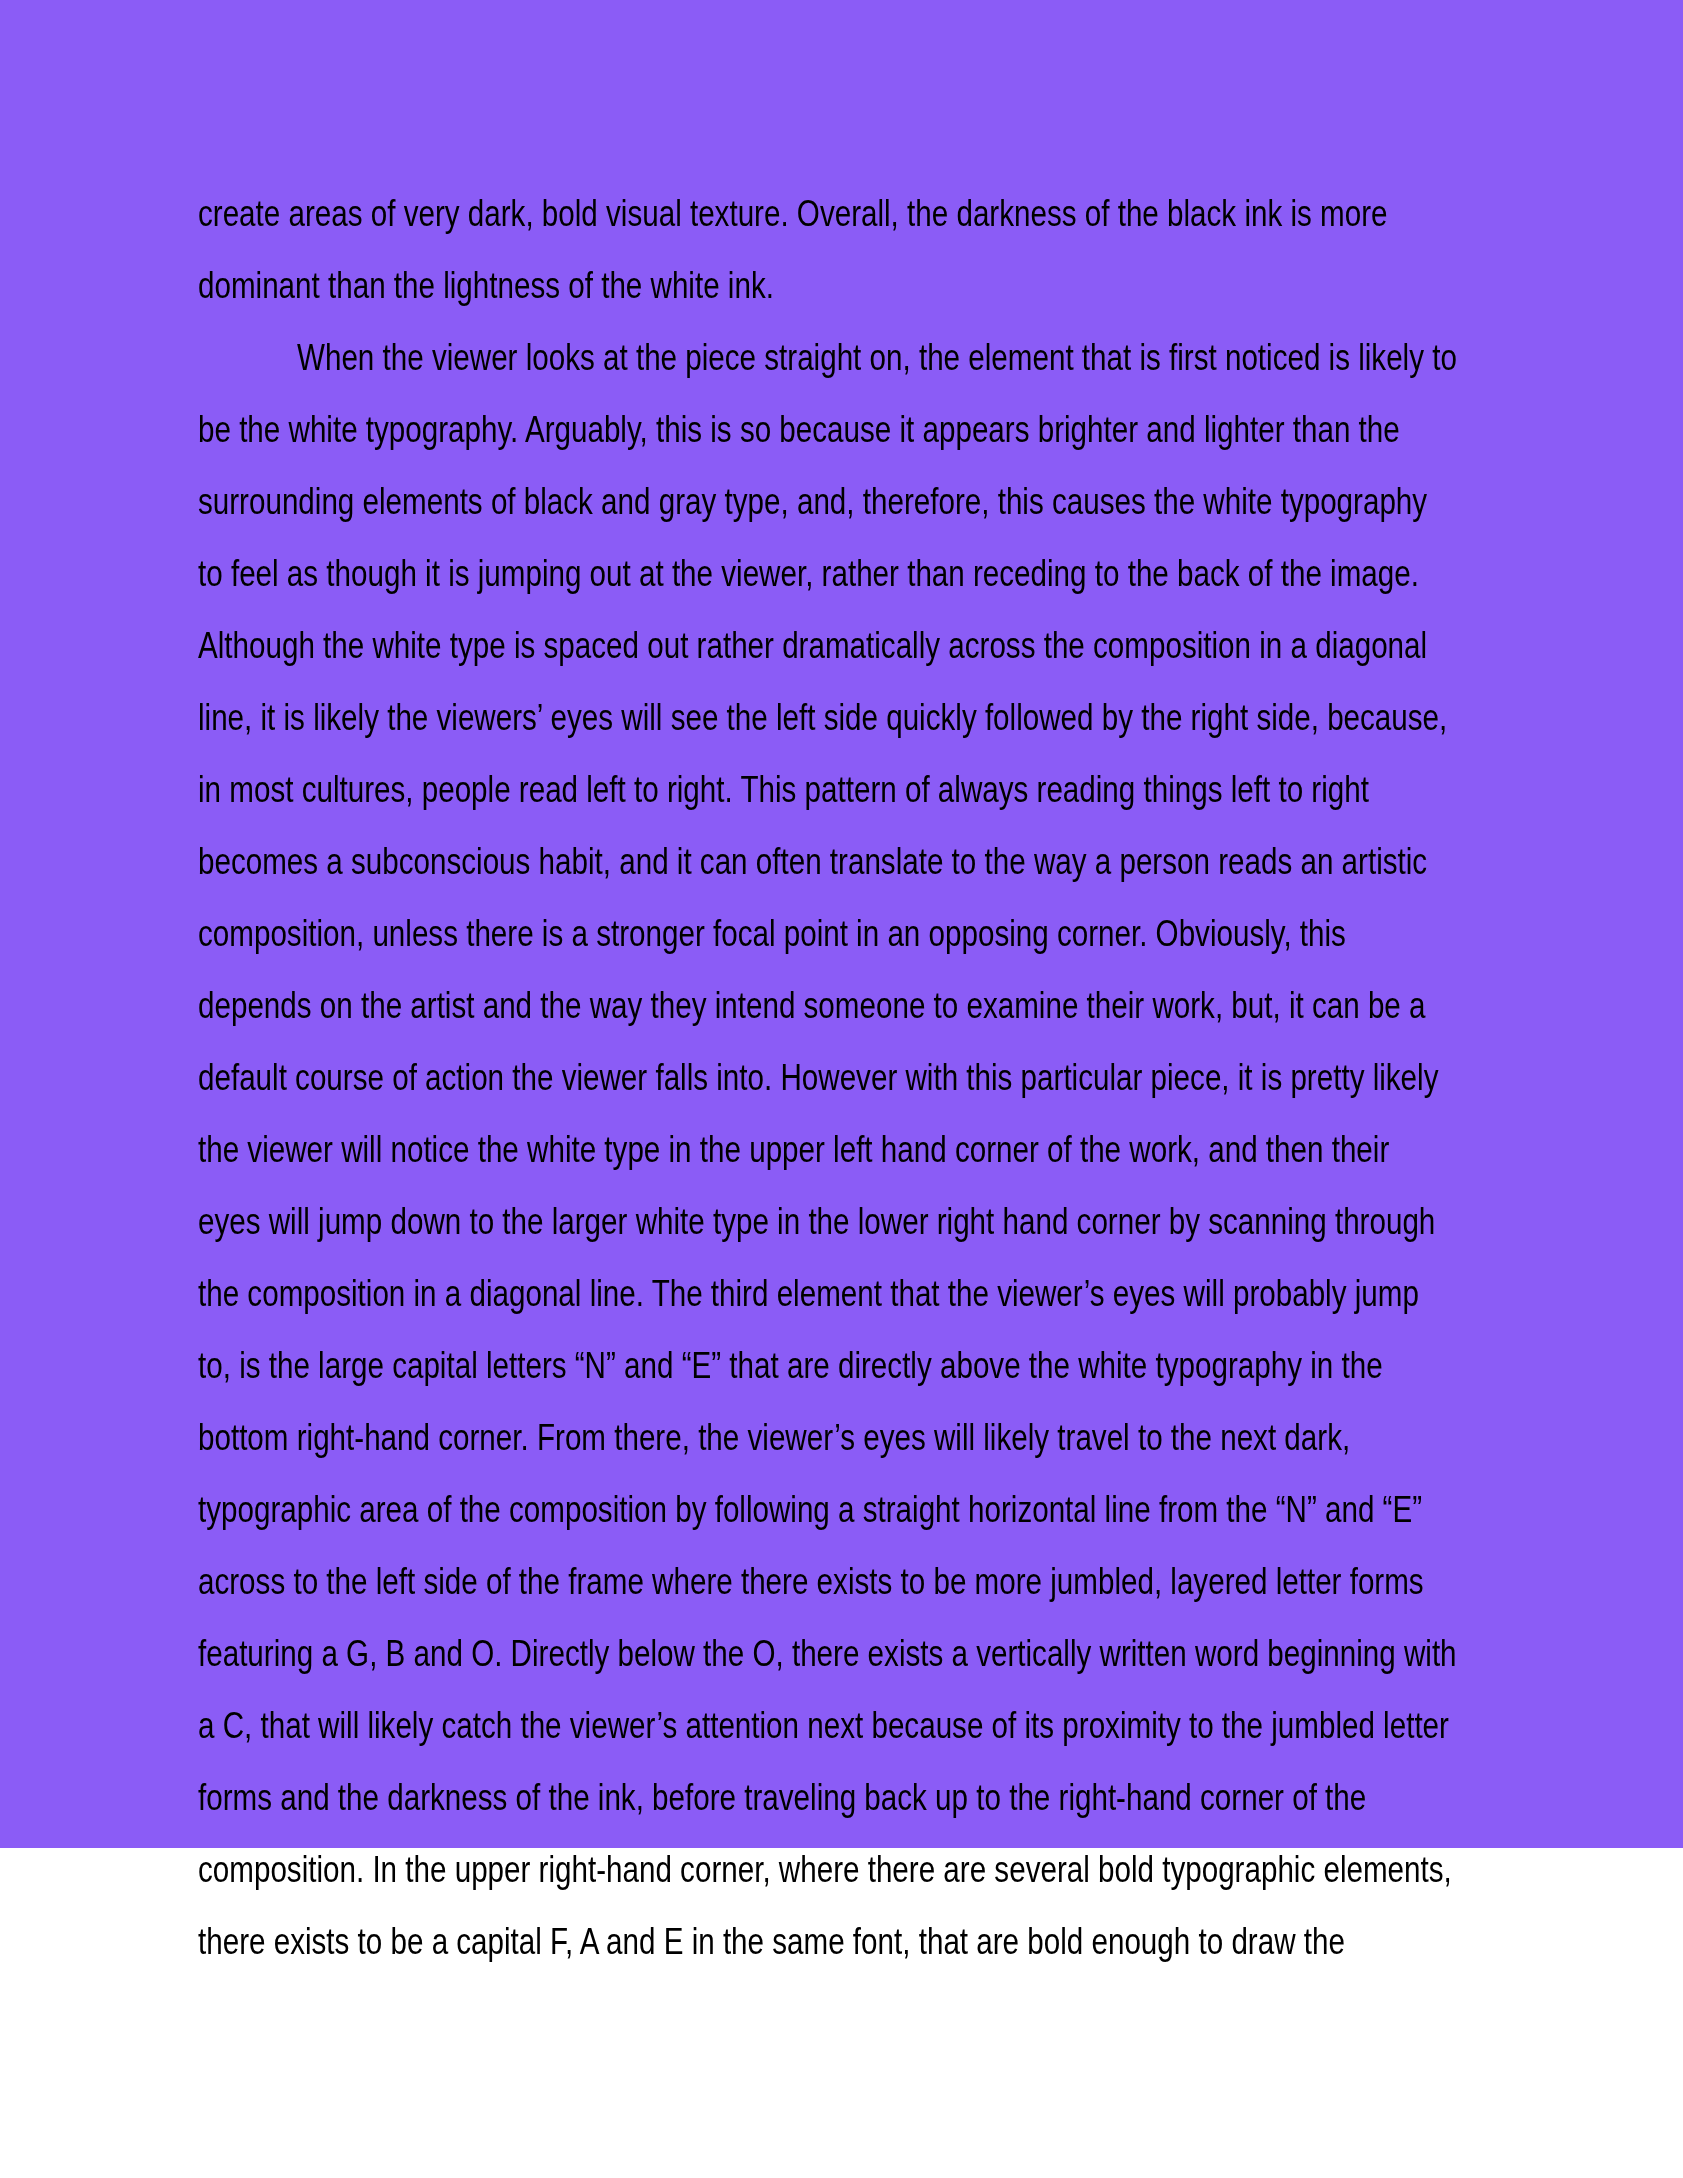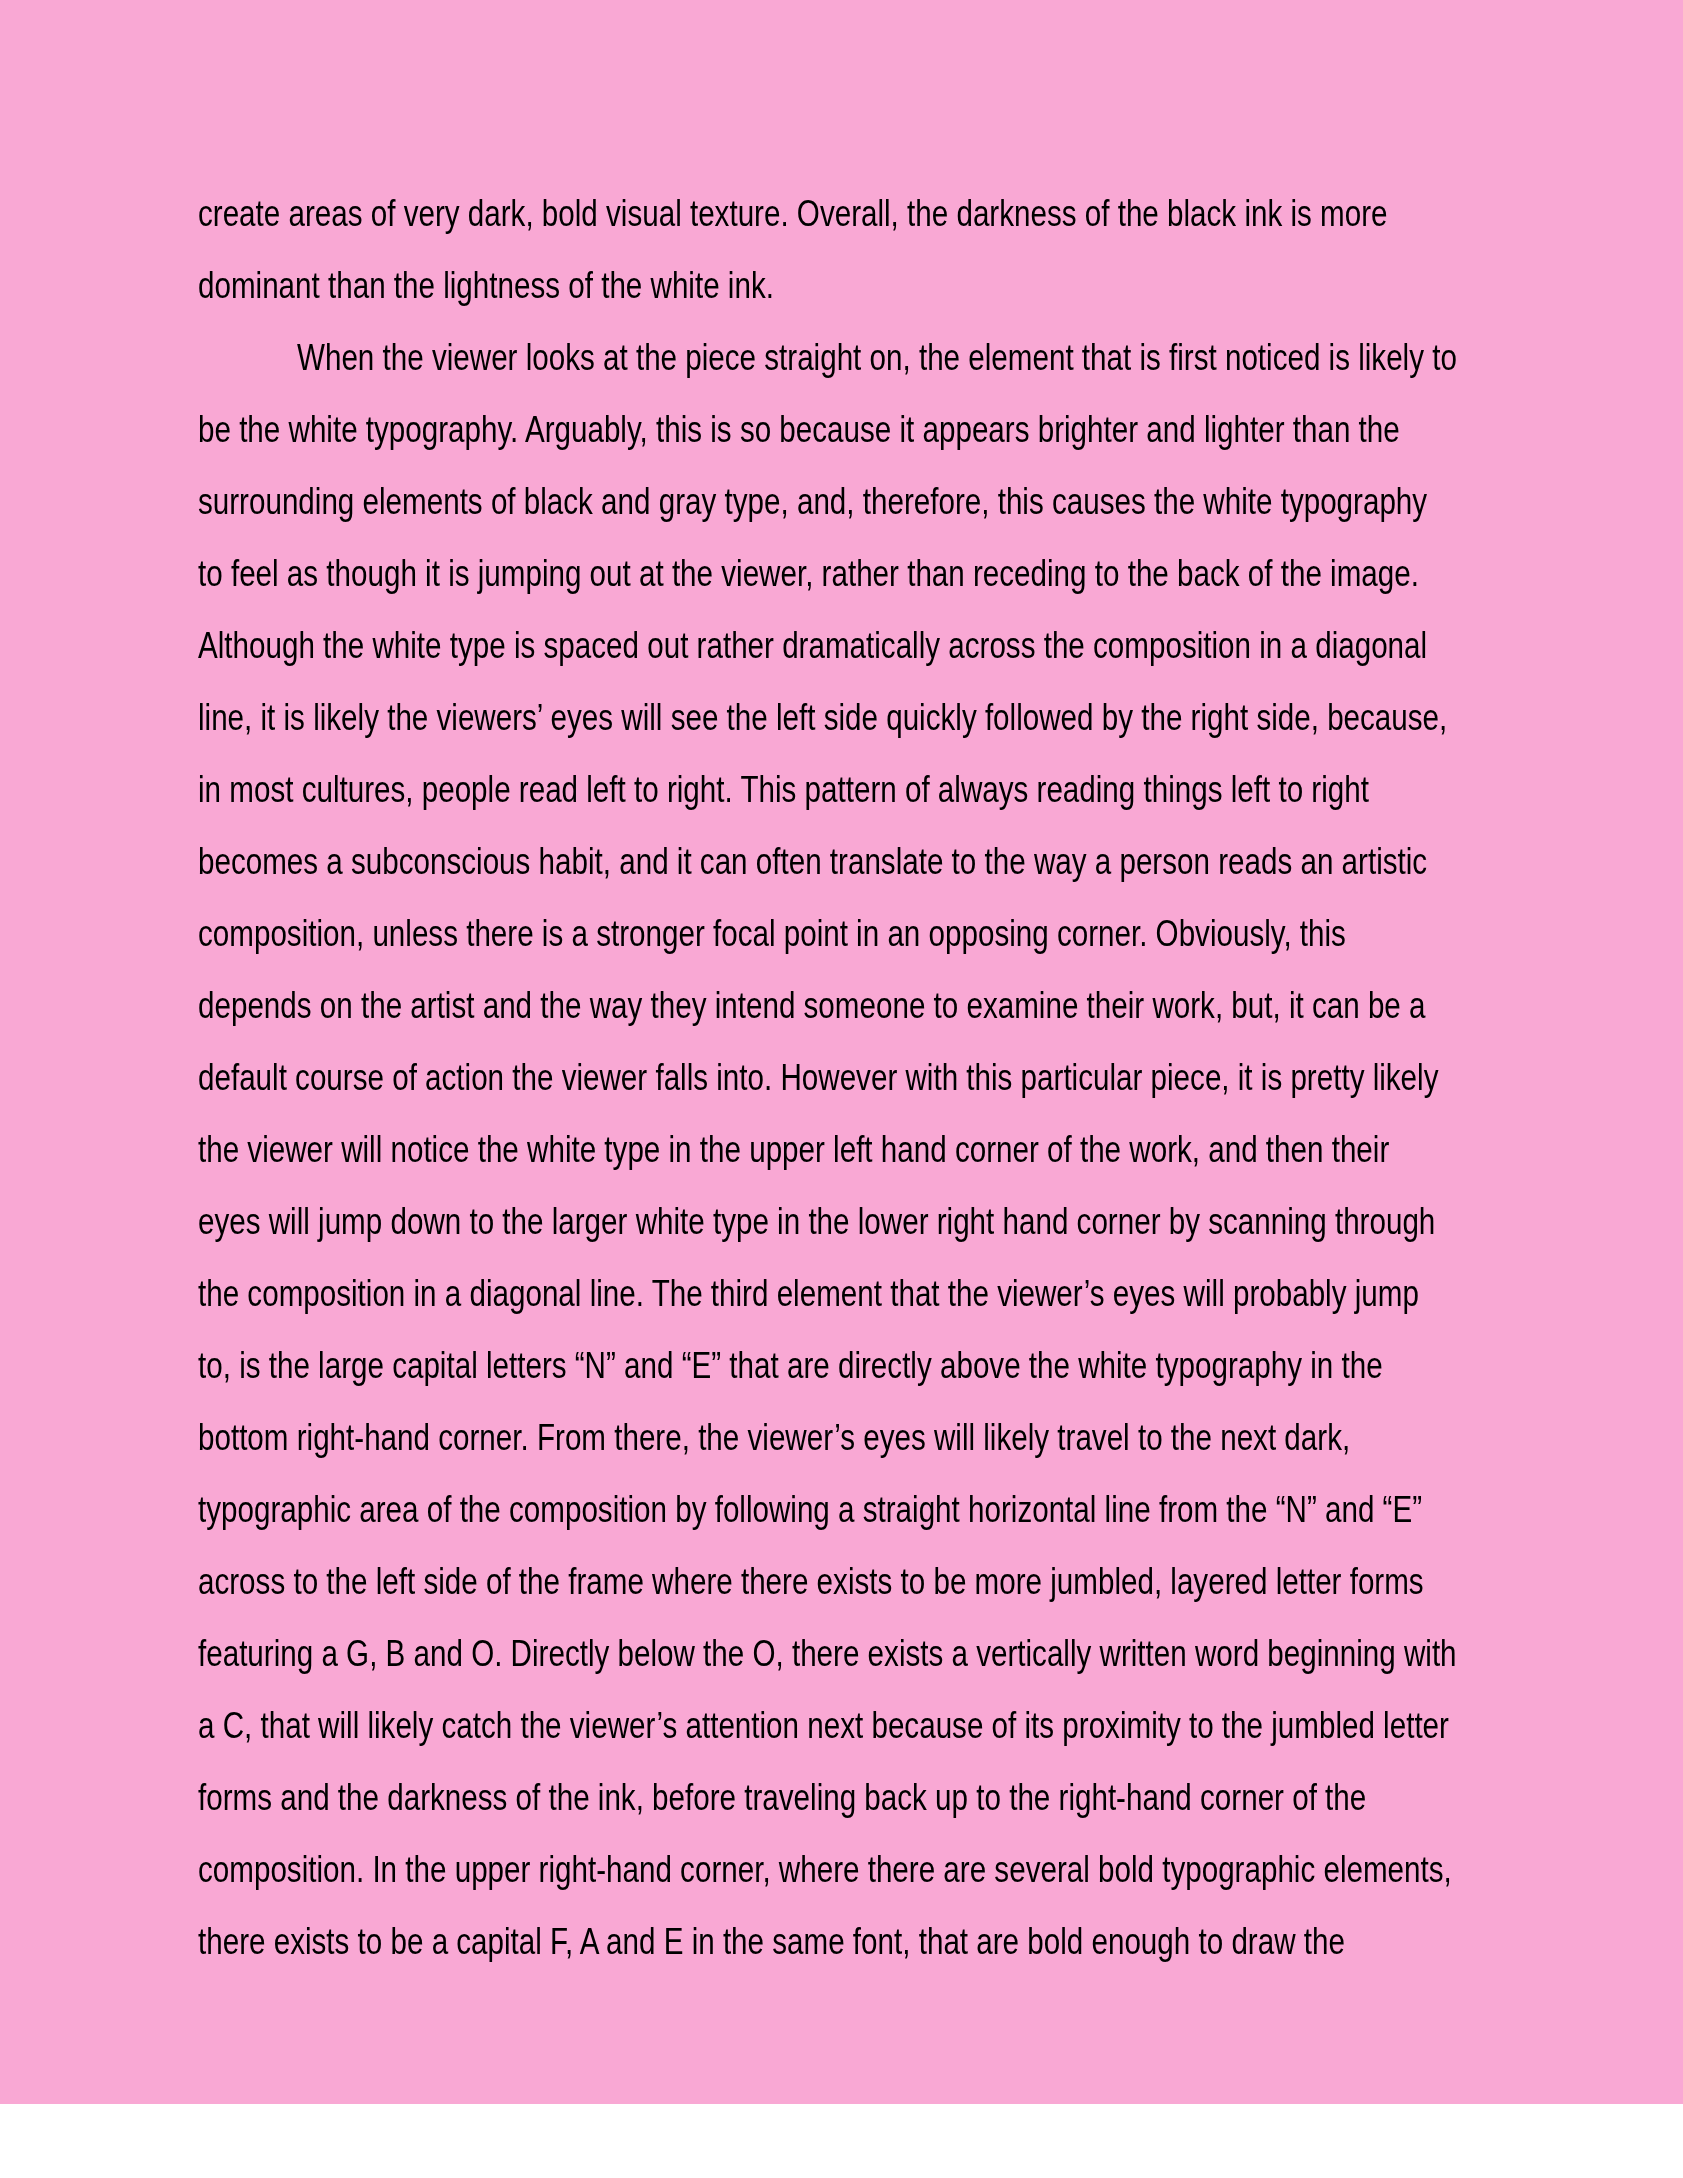--- a/index.html
+++ b/index.html
@@ -8,22 +8,22 @@
   }
   body {
     width: 1683px;
     height: 2178px;
     background: #ffffff;
     overflow: hidden;
   }
   .page {
     position: relative;
     width: 1683px;
-    height: 2104px;
-    background: #f9a8d4;
+    height: 1848px;
+    background: #8b5cf6;
     font-family: "Liberation Sans", "DejaVu Sans", sans-serif;
     color: #000000;
   }
   .content {
     position: absolute;
     left: 198px;
     top: 178px;
     width: 1485px;
   }
   .line {

